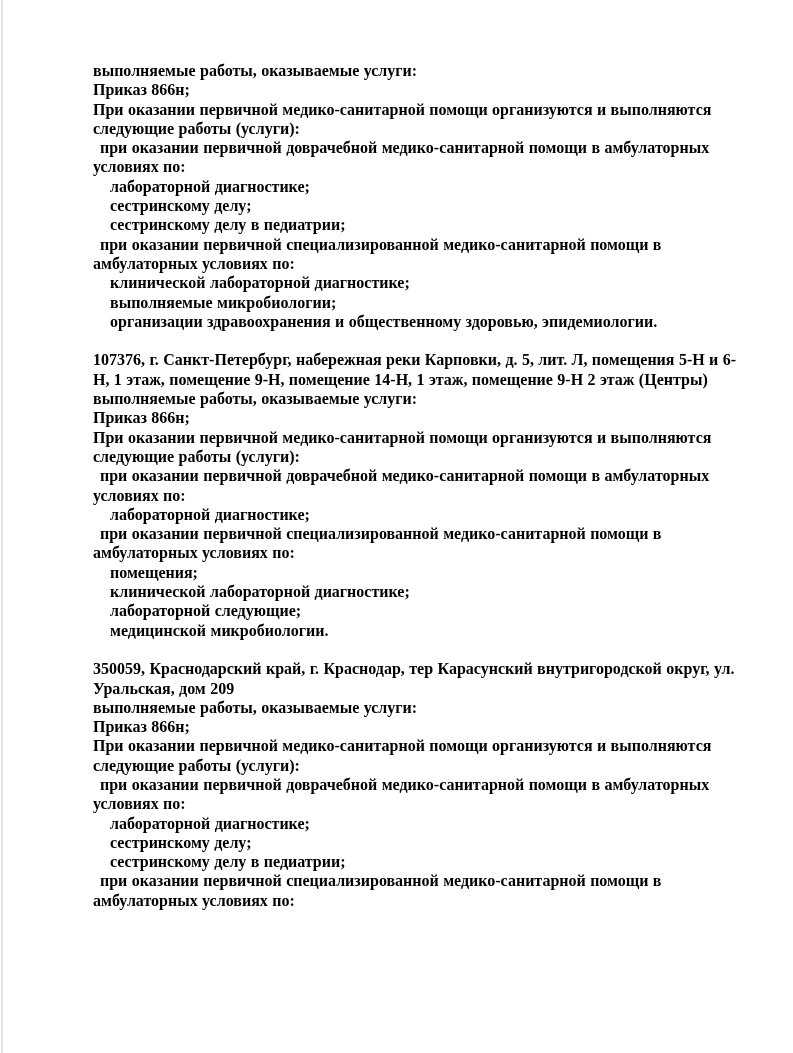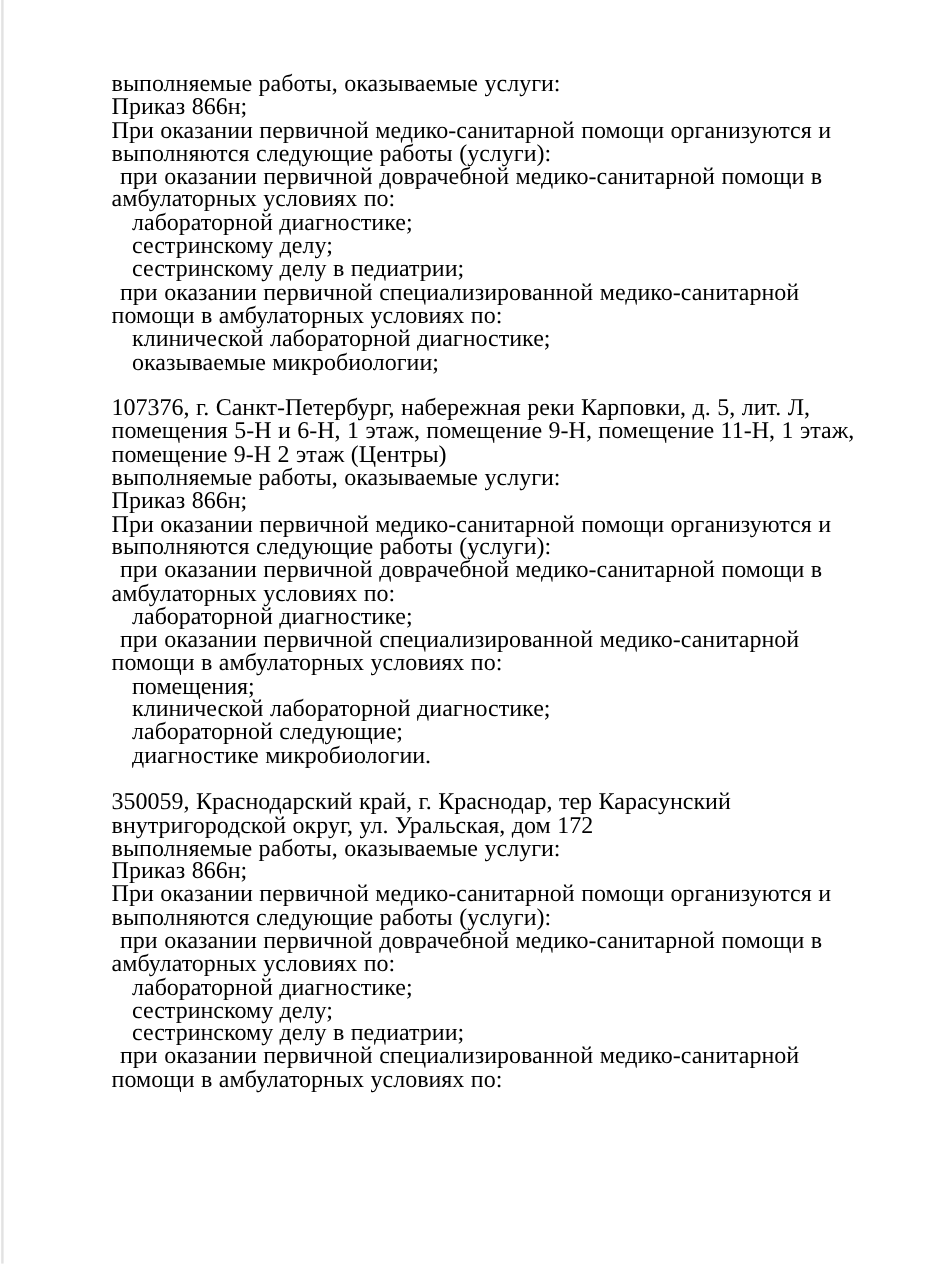--- a/index.html
+++ b/index.html
@@ -21,23 +21,24 @@
     width: 2px;
     height: 100%;
     background: #e2e2e2;
   }
   .doc {
     position: absolute;
     left: 93px;
     top: 61px;
     width: 645px;
     color: #000000;
-    font-size: 20px;
+    font-size: 16px;
     line-height: 19.3px;
     word-spacing: 0.4px;
+    font-weight: bold;
   }
   section.license-section {
     margin: 0 0 19.3px 0;
   }
   section.license-section:last-child {
     margin-bottom: 0;
   }
   p.line {
     margin: 0;
     padding: 0;
@@ -56,37 +57,38 @@
       <section class="license-section">
         <p class="line indent-0">выполняемые работы, оказываемые услуги:</p>
         <p class="line indent-0">Приказ 866н;</p>
         <p class="line indent-0">При оказании первичной медико-санитарной помощи организуются и выполняются следующие работы (услуги):</p>
         <p class="line indent-1">при оказании первичной доврачебной медико-санитарной помощи в амбулаторных условиях по:</p>
         <p class="line indent-2">лабораторной диагностике;</p>
         <p class="line indent-2">сестринскому делу;</p>
         <p class="line indent-2">сестринскому делу в педиатрии;</p>
         <p class="line indent-1">при оказании первичной специализированной медико-санитарной помощи в амбулаторных условиях по:</p>
         <p class="line indent-2">клинической лабораторной диагностике;</p>
-        <p class="line indent-2">оказываемые микробиологии;</p>
+        <p class="line indent-2">выполняемые микробиологии;</p>
+        <p class="line indent-2">организации здравоохранения и общественному здоровью, эпидемиологии.</p>
       </section>
       <section class="license-section">
-        <p class="line indent-0">107376, г. Санкт-Петербург, набережная реки Карповки, д. 5, лит. Л, помещения 5-Н и 6-Н, 1 этаж, помещение 9-Н, помещение 11-Н, 1 этаж, помещение 9-Н 2 этаж (Центры)</p>
+        <p class="line indent-0">107376, г. Санкт-Петербург, набережная реки Карповки, д. 5, лит. Л, помещения 5-Н и 6-Н, 1 этаж, помещение 9-Н, помещение 14-Н, 1 этаж, помещение 9-Н 2 этаж (Центры)</p>
         <p class="line indent-0">выполняемые работы, оказываемые услуги:</p>
         <p class="line indent-0">Приказ 866н;</p>
         <p class="line indent-0">При оказании первичной медико-санитарной помощи организуются и выполняются следующие работы (услуги):</p>
         <p class="line indent-1">при оказании первичной доврачебной медико-санитарной помощи в амбулаторных условиях по:</p>
         <p class="line indent-2">лабораторной диагностике;</p>
         <p class="line indent-1">при оказании первичной специализированной медико-санитарной помощи в амбулаторных условиях по:</p>
         <p class="line indent-2">помещения;</p>
         <p class="line indent-2">клинической лабораторной диагностике;</p>
         <p class="line indent-2">лабораторной следующие;</p>
-        <p class="line indent-2">диагностике микробиологии.</p>
+        <p class="line indent-2">медицинской микробиологии.</p>
       </section>
       <section class="license-section">
-        <p class="line indent-0">350059, Краснодарский край, г. Краснодар, тер Карасунский внутригородской округ, ул. Уральская, дом 172</p>
+        <p class="line indent-0">350059, Краснодарский край, г. Краснодар, тер Карасунский внутригородской округ, ул. Уральская, дом 209</p>
         <p class="line indent-0">выполняемые работы, оказываемые услуги:</p>
         <p class="line indent-0">Приказ 866н;</p>
         <p class="line indent-0">При оказании первичной медико-санитарной помощи организуются и выполняются следующие работы (услуги):</p>
         <p class="line indent-1">при оказании первичной доврачебной медико-санитарной помощи в амбулаторных условиях по:</p>
         <p class="line indent-2">лабораторной диагностике;</p>
         <p class="line indent-2">сестринскому делу;</p>
         <p class="line indent-2">сестринскому делу в педиатрии;</p>
         <p class="line indent-1">при оказании первичной специализированной медико-санитарной помощи в амбулаторных условиях по:</p>
       </section>
     </div>

